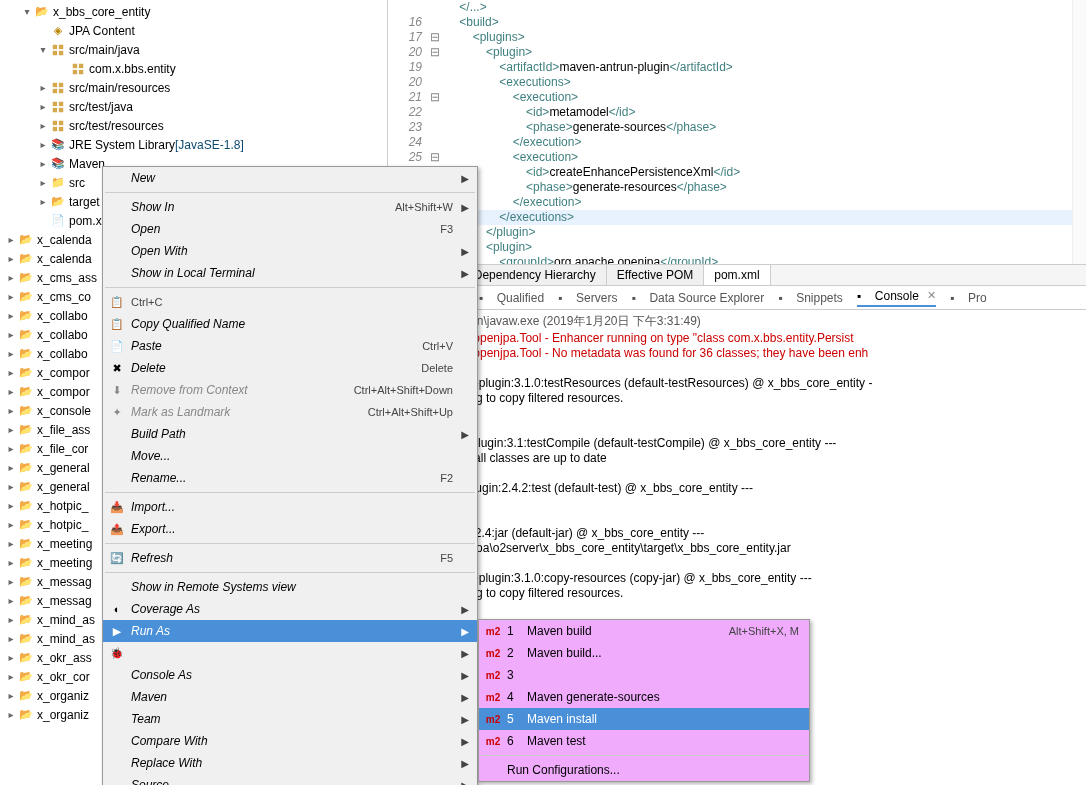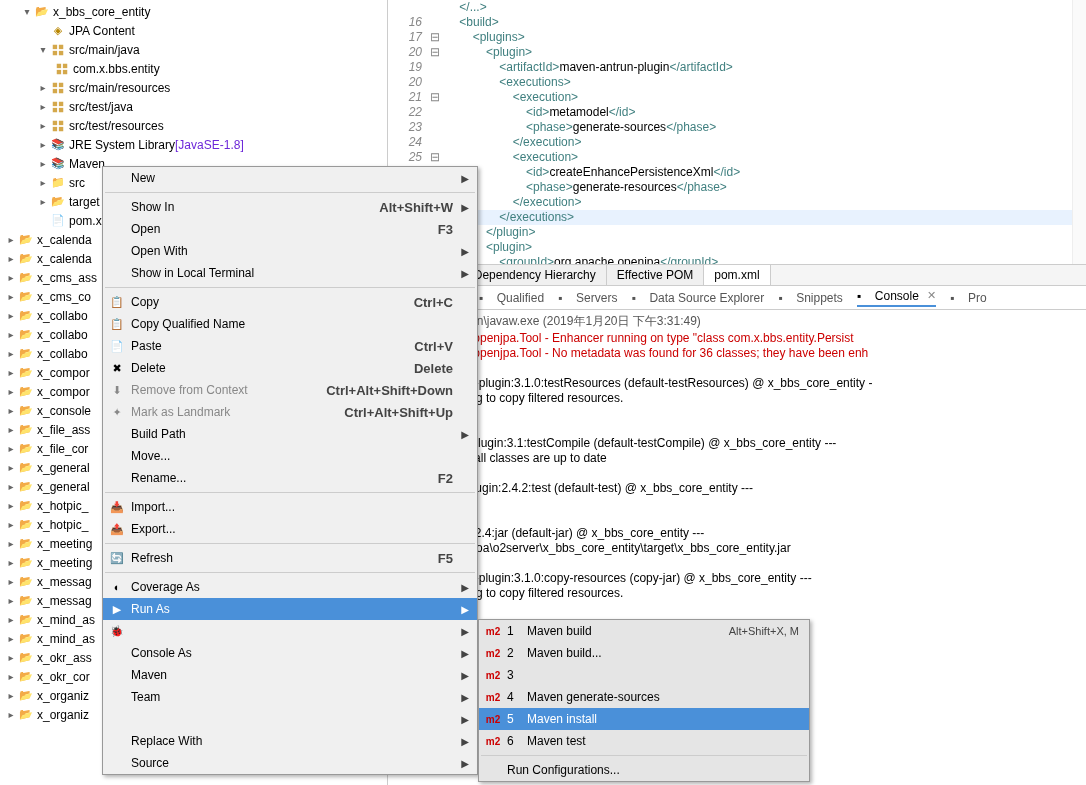--- a/index.html
+++ b/index.html
@@ -5,21 +5,21 @@
 * { margin:0; padding:0; box-sizing:border-box; font-family:"Segoe UI",Arial,sans-serif; font-size:12px; }
 body { width:1086px; height:785px; background:#fff; overflow:hidden; position:relative; }
 .container { display:flex; height:100%; }
 .sidebar { width:388px; background:#fff; border-right:1px solid #ccc; overflow:hidden; position:relative; }
 .tree { padding:2px 0; }
 .tree-item { display:flex; align-items:center; height:19px; padding-left:4px; white-space:nowrap; cursor:default; }
 .twisty { width:14px; height:14px; display:inline-flex; align-items:center; justify-content:center; color:#666; font-size:10px; }
 .icon { width:16px; height:16px; display:inline-flex; align-items:center; justify-content:center; margin-right:3px; font-size:11px; }
 .goldish { color:#b88600; }
 .folder { color:#f4c430; }
-.jre { color:#6d28d9; }
+.jre { color:#0c4a6e; }
 .right { flex:1; display:flex; flex-direction:column; overflow:hidden; }
 .editor { flex:0 0 264px; display:flex; background:#fff; overflow:hidden; }
 .gutter { width:40px; text-align:right; color:#888; padding-right:6px; line-height:15px; font-family:Consolas,monospace;font-style:italic; }
 .gln { height:15px; }
 .fold { width:14px; text-align:center; color:#888; line-height:15px; font-family:Consolas,monospace; }
 .code { flex:1; font-family:Consolas,monospace; line-height:15px; color:#000; white-space:pre; padding-left:4px; }
 .code .tag { color:#3f7f7f; }
 .code-line { height:15px; }
 .hl-line { background:#e8f2fe; }
 .subtabs { height:22px; border-top:1px solid #ccc; border-bottom:1px solid #ccc; display:flex; align-items:stretch; background:#f5f5f5; }
@@ -31,26 +31,26 @@
 .vico { width:14px; height:14px; display:inline-block; }
 .console { flex:1; font-family:Consolas,monospace; line-height:15px; padding:2px 4px; white-space:pre; overflow:hidden; background:#fff; }
 .console-head { color:#555; padding:2px 0; }
 .red { color:#c00; }
 .cline { height:15px; }
 .ctx-menu { position:absolute; left:102px; top:166px; width:376px; background:#f0f0f0; border:1px solid #999; box-shadow:2px 2px 4px rgba(0,0,0,0.3); z-index:10; }
 .menu-item { display:flex; align-items:center; height:22px; padding:0 24px 0 28px; position:relative; cursor:default; }
 .menu-item.disabled { color:#888; }
 .menu-item.highlighted { background:#4a90d9; color:#fff; }
 .menu-sep { height:1px; background:#ccc; margin:3px 2px; }
-.menu-label { flex:1; }
-.menu-shortcut { color:#444; font-size:13px;font-weight:bold; }
+.menu-label { flex:1;font-style:italic; }
+.menu-shortcut { color:#444; font-size:11px; }
 .menu-arrow { position:absolute; right:8px; font-size:10px; color:#444; }
 .menu-item.highlighted .menu-arrow { color:#fff; }
 .menu-icon { position:absolute; left:6px; width:16px; height:16px; display:flex; align-items:center; justify-content:center; font-size:11px; }
-.submenu { position:absolute; left:478px; top:619px; width:332px; background:#e5e5e5; border:1px solid #999; box-shadow:2px 2px 4px rgba(0,0,0,0.3); z-index:11; }
+.submenu { position:absolute; left:478px; top:619px; width:332px; background:#f0abfc; border:1px solid #999; box-shadow:2px 2px 4px rgba(0,0,0,0.3); z-index:11; }
 .sub-item { display:flex; align-items:center; height:22px; padding:0 10px 0 28px; position:relative; cursor:default; }
 .sub-item.highlighted { background:#4a90d9; color:#fff; }
 .sub-icon { position:absolute; left:6px; width:16px; height:16px; display:flex; align-items:center; justify-content:center; font-size:10px; font-weight:bold; color:#c00; }
 .sub-num { width:12px; margin-right:8px; }
 .sub-label { flex:1; }
 .sub-shortcut { font-size:11px; color:#444; }
 .ruler { position:absolute; top:0; right:0; width:14px; height:264px; background:#fafafa; border-left:1px solid #eee; }
 svg.pkg-icon { width:14px; height:14px; }
 .close-x { color:#888; font-size:11px; margin-left:4px; }
 </style>
@@ -75,21 +75,21 @@
           <span class="icon ">
             <svg class="pkg-icon" viewBox="0 0 16 16">
               <rect x="2" y="2" width="5" height="5" fill="#d4a84b"></rect>
               <rect x="9" y="2" width="5" height="5" fill="#d4a84b"></rect>
               <rect x="2" y="9" width="5" height="5" fill="#d4a84b"></rect>
               <rect x="9" y="9" width="5" height="5" fill="#d4a84b"></rect>
             </svg>
           </span>
           <span>src/main/java</span>
         </div>
-        <div class="tree-item" style="padding-left: 40px;">
+        <div class="tree-item" style="padding-left: 56px;">
           <span class="twisty"></span>
           <span class="icon ">
             <svg class="pkg-icon" viewBox="0 0 16 16">
               <rect x="2" y="2" width="5" height="5" fill="#d4a84b"></rect>
               <rect x="9" y="2" width="5" height="5" fill="#d4a84b"></rect>
               <rect x="2" y="9" width="5" height="5" fill="#d4a84b"></rect>
               <rect x="9" y="9" width="5" height="5" fill="#d4a84b"></rect>
             </svg>
           </span>
           <span>com.x.bbs.entity</span>
@@ -393,21 +393,20 @@
       <span class="menu-label">Open With</span>
       <span class="menu-arrow">▶</span>
     </div>
     <div class="menu-item">
       <span class="menu-label">Show in Local Terminal</span>
       <span class="menu-arrow">▶</span>
     </div>
     <div class="menu-sep"></div>
     <div class="menu-item">
       <span class="menu-icon">📋</span>
-      <span class="menu-label">Copy</span>
       <span class="menu-shortcut">Ctrl+C</span>
     </div>
     <div class="menu-item">
       <span class="menu-icon">📋</span>
       <span class="menu-label">Copy Qualified Name</span>
     </div>
     <div class="menu-item">
       <span class="menu-icon">📄</span>
       <span class="menu-label">Paste</span>
       <span class="menu-shortcut">Ctrl+V</span>
@@ -448,20 +447,23 @@
       <span class="menu-label">Export...</span>
     </div>
     <div class="menu-sep"></div>
     <div class="menu-item">
       <span class="menu-icon">🔄</span>
       <span class="menu-label">Refresh</span>
       <span class="menu-shortcut">F5</span>
     </div>
     <div class="menu-sep"></div>
     <div class="menu-item">
+      <span class="menu-label">Show in Remote Systems view</span>
+    </div>
+    <div class="menu-item">
       <span class="menu-icon">◐</span>
       <span class="menu-label">Coverage As</span>
       <span class="menu-arrow">▶</span>
     </div>
     <div class="menu-item highlighted">
       <span class="menu-icon">▶</span>
       <span class="menu-label">Run As</span>
       <span class="menu-arrow">▶</span>
     </div>
     <div class="menu-item">
@@ -474,20 +476,21 @@
     </div>
     <div class="menu-item">
       <span class="menu-label">Maven</span>
       <span class="menu-arrow">▶</span>
     </div>
     <div class="menu-item">
       <span class="menu-label">Team</span>
       <span class="menu-arrow">▶</span>
     </div>
     <div class="menu-item">
+      <span class="menu-label">Compare With</span>
       <span class="menu-arrow">▶</span>
     </div>
     <div class="menu-item">
       <span class="menu-label">Replace With</span>
       <span class="menu-arrow">▶</span>
     </div>
     <div class="menu-item">
       <span class="menu-label">Source</span>
       <span class="menu-arrow">▶</span>
     </div>

